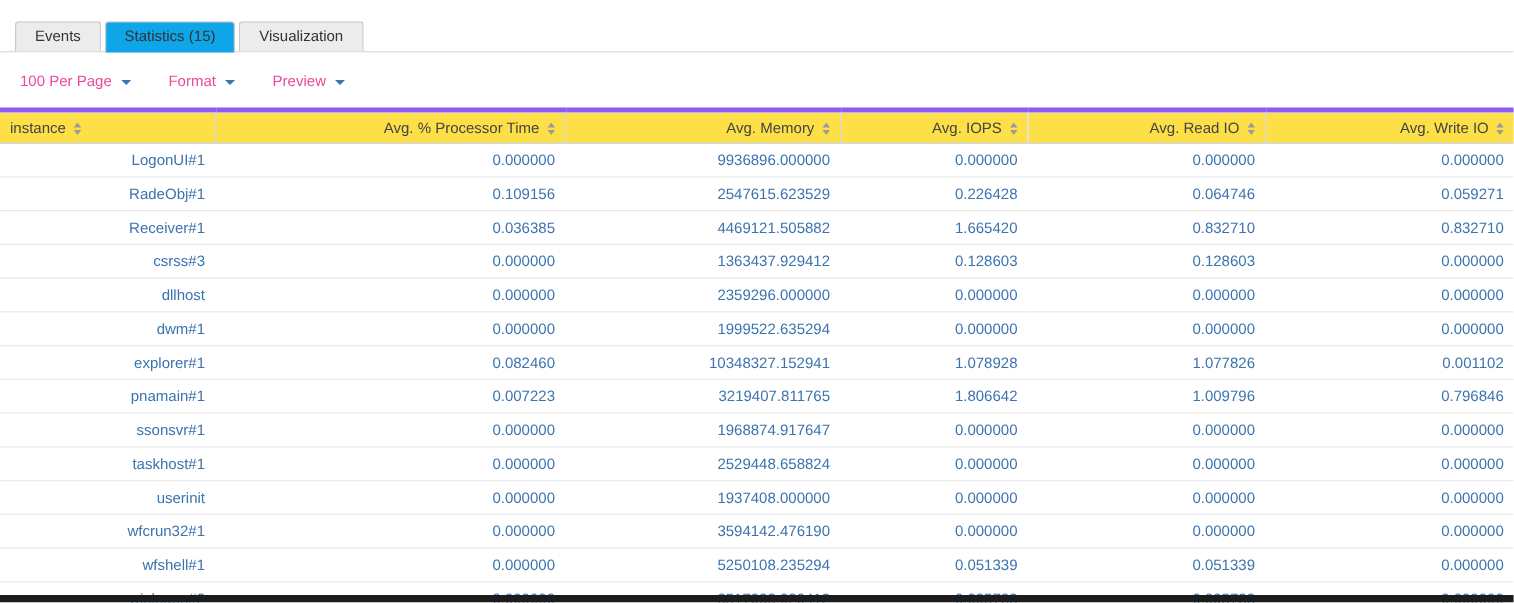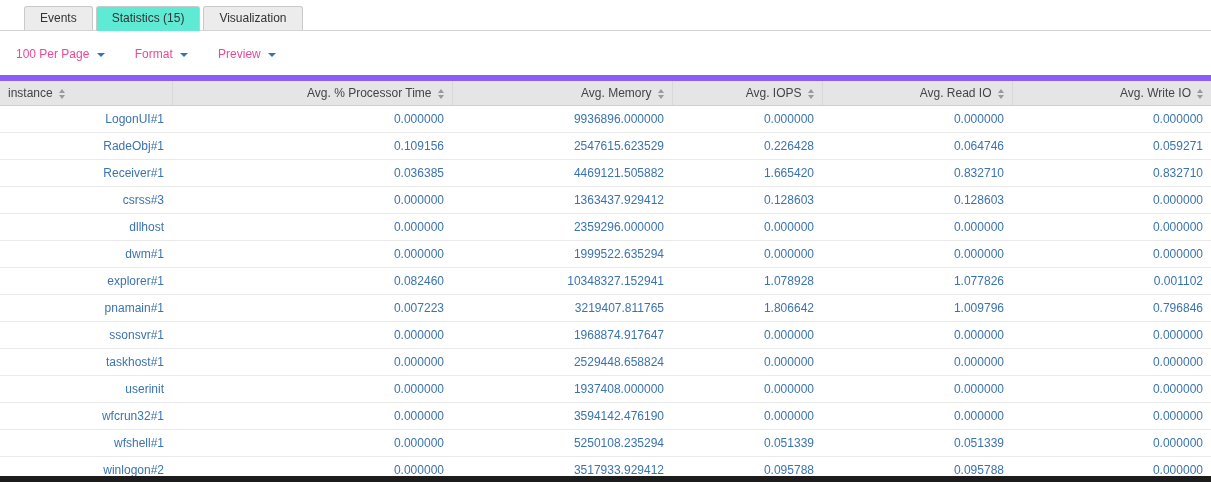--- a/index.html
+++ b/index.html
@@ -12,39 +12,39 @@
     color: #333;
     position: relative;
     overflow: hidden;
   }
 
   
   .tab-bar {
     display: flex;
     align-items: flex-end;
     gap: 3px;
-    padding: 7px 0 0 24px;
+    padding: 7px 0 0 12px;
     border-bottom: 1px solid #d4d4d4;
     background: #fff;
-    height: 31px;
+    height: 42px;
   }
   .tab {
     padding: 5px 15px 5px 15px;
     font-size: 12px;
     color: #333;
     background: #ececec;
     border: 1px solid #c9c9c9;
     border-bottom: none;
     border-radius: 3px 3px 0 0;
     cursor: pointer;
     margin-bottom: 0;
     line-height: 13px;
   }
   .tab.active {
-    background: #5eead4;
+    background: #0ea5e9;
     position: relative;
     margin-bottom: -1px;
     padding-bottom: 6px;
   }
 
   
   .toolbar {
     display: flex;
     gap: 30px;
     padding: 16px 16px 14px 16px;
@@ -67,22 +67,22 @@
   }
 
   
   table.stats {
     width: 1211px;
     border-collapse: collapse;
     table-layout: fixed;
     font-size: 12px;
   }
   table.stats thead th {
-    background: #e5e5e5;
-    border-top: 6px solid #8b5cf6;
+    background: #fde047;
+    border-top: 4px solid #8b5cf6;
     border-bottom: 1px solid #cfcfcf;
     border-right: 1px solid #d9d9d9;
     color: #444;
     font-weight: normal;
     text-align: right;
     padding: 5px 8px;
     height: 24px;
     cursor: pointer;
     white-space: nowrap;
     overflow: hidden;

